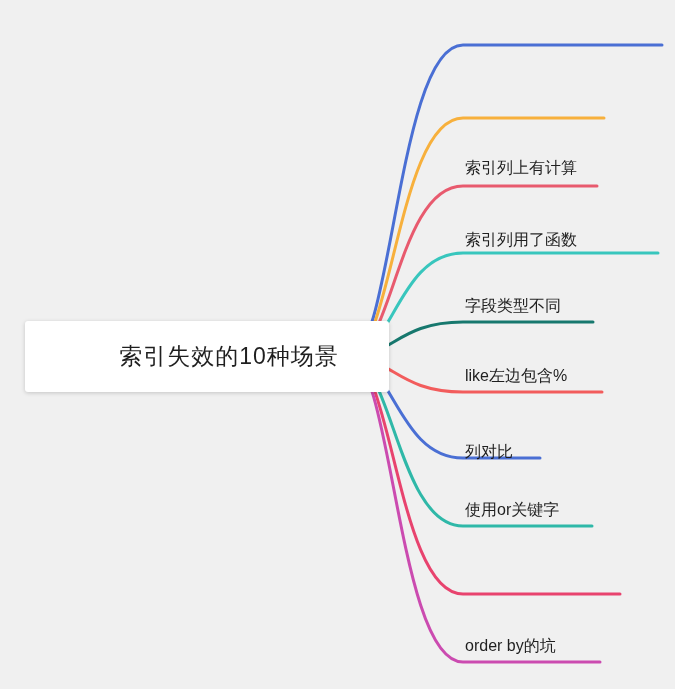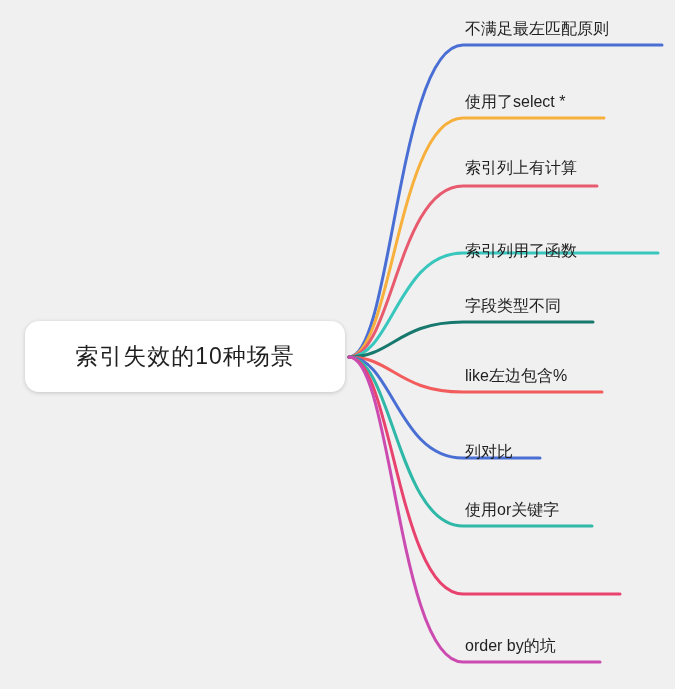--- a/index.html
+++ b/index.html
@@ -28,25 +28,26 @@
     stroke-width: 3;
     stroke-linecap: round;
   }
   .root-node {
     position: absolute;
     left: 25px;
     top: 321px;
     width: 320px;
     height: 71px;
     background: #ffffff;
-    border-radius: 14px;
+    border-radius: 3px;
     box-shadow: 0 1px 4px rgba(0,0,0,0.18);
     display: flex;
     align-items: center;
     justify-content: center;
+    padding-left: 44px;
   }
   .root-node span {
     font-size: 23px;
     color: #1f1f1f;
     letter-spacing: 1px;
     white-space: nowrap;
   }
   .branch-label {
     position: absolute;
     left: 465px;
@@ -72,23 +73,21 @@
     <path d="M 349 357 C 392 357 398 458 463 458 L 540 458" stroke="#4a6fd4"></path>
     <path d="M 349 357 C 392 357 398 526 463 526 L 592 526" stroke="#2fb8a8"></path>
     <path d="M 349 357 C 392 357 398 594 463 594 L 620 594" stroke="#e8436e"></path>
     <path d="M 349 357 C 392 357 398 662 463 662 L 600 662" stroke="#cb4bb0"></path>
   </svg>
 
   <div class="root-node">
     <span>索引失效的10种场景</span>
   </div>
 
-  <div class="branch-label" style="top:18px">不满足最左匹配原则</div>
-  <div class="branch-label" style="top:91px">使用了select *</div>
   <div class="branch-label" style="top:157px">索引列上有计算</div>
-  <div class="branch-label" style="top:240px">索引列用了函数</div>
+  <div class="branch-label" style="top:229px">索引列用了函数</div>
   <div class="branch-label" style="top:365px">like左边包含%</div>
   <div class="branch-label" style="top:295px">字段类型不同</div>
   <div class="branch-label" style="top:441px">列对比</div>
   <div class="branch-label" style="top:499px">使用or关键字</div>
   <div class="branch-label" style="top:635px">order by的坑</div>
 
 </div>
 
 </body></html>

